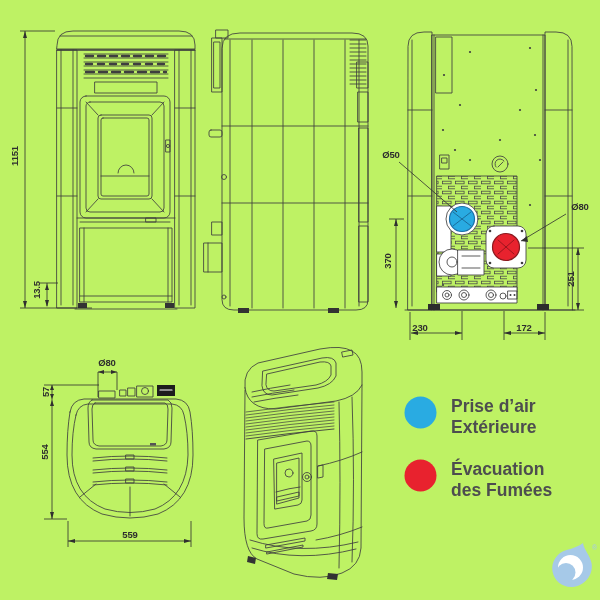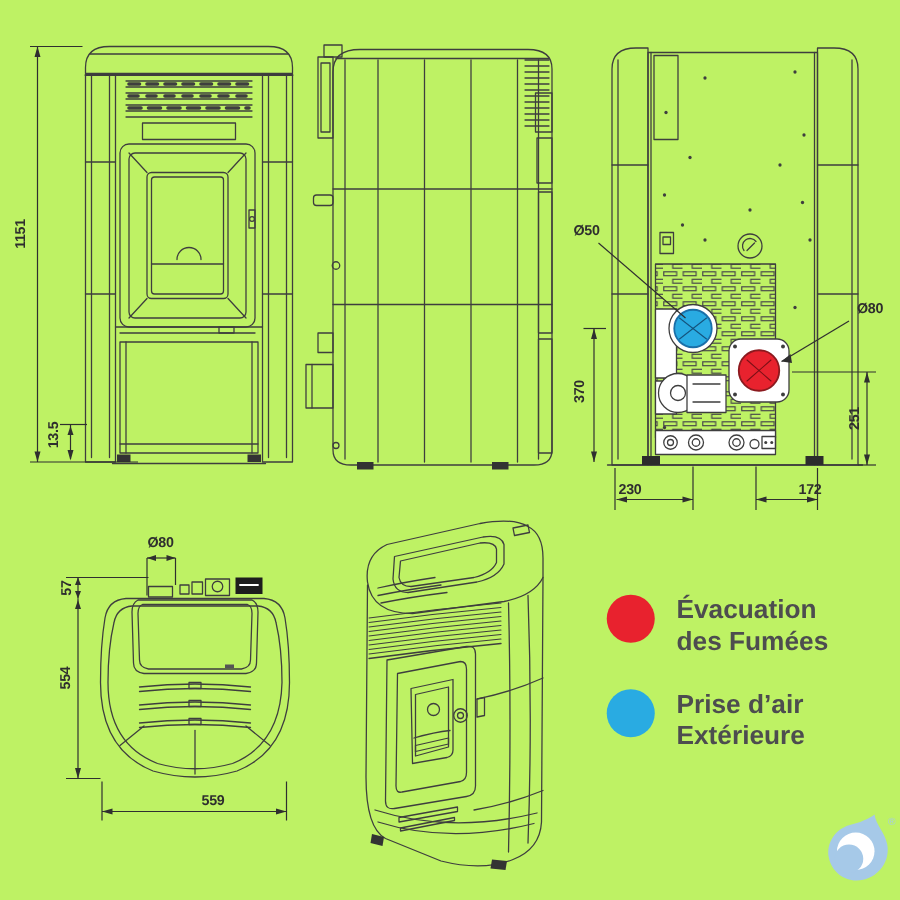--- a/index.html
+++ b/index.html
@@ -320,45 +320,45 @@
     </g>
   </svg>
 
   <span class="dim rot" style="left:14px;top:156px">1151</span>
   <span class="dim rot" style="left:36px;top:290px">13.5</span>
   <span class="dim" style="left:391px;top:154px">Ø50</span>
   <span class="dim" style="left:580px;top:206px">Ø80</span>
   <span class="dim rot" style="left:387px;top:261px">370</span>
   <span class="dim rot" style="left:570px;top:279px">251</span>
   <span class="dim" style="left:420px;top:327px">230</span>
-  <span class="dim" style="left:540px;top:327px">172</span>
+  <span class="dim" style="left:524px;top:327px">172</span>
   <span class="dim" style="left:107px;top:362px">Ø80</span>
   <span class="dim rot" style="left:45px;top:392px">57</span>
   <span class="dim rot" style="left:44px;top:452px">554</span>
-  <span class="dim" style="left:142px;top:534px">559</span>
+  <span class="dim" style="left:130px;top:534px">559</span>
 
   <div class="legend">
+    <div class="legend-row">
+      <svg class="legend-dot" viewBox="0 0 34 34">
+        <circle cx="17" cy="17" r="16.5" fill="#29ABE2"></circle>
+      </svg>
+      <div class="legend-text">
+        <span>Prise d’air</span>
+        <span>Extérieure</span>
+      </div>
+    </div>
     <div class="legend-row">
       <svg class="legend-dot" viewBox="0 0 34 34">
         <circle cx="17" cy="17" r="16.5" fill="#E8222E"></circle>
       </svg>
       <div class="legend-text">
         <span>Évacuation</span>
         <span>des Fumées</span>
       </div>
     </div>
-    <div class="legend-row">
-      <svg class="legend-dot" viewBox="0 0 34 34">
-        <circle cx="17" cy="17" r="16.5" fill="#29ABE2"></circle>
-      </svg>
-      <div class="legend-text">
-        <span>Prise d’air</span>
-        <span>Extérieure</span>
-      </div>
-    </div>
   </div>
 
   <svg class="logo" viewBox="0 0 48 52">
     <path d="M34,2 C35,9 41,14 42.5,22 C44.5,32.5 37.5,43 26.5,45.5 C15.5,48 5.5,41 3.5,30.5 C1.8,21 8,11.5 17.5,9 C24,7.5 30,5 34,2 Z" fill="#A6C9E8"></path>
     <circle cx="21.5" cy="26.5" r="12.5" fill="#ffffff"></circle>
     <circle cx="17" cy="31.5" r="9.5" fill="#A6C9E8"></circle>
     <text x="43" y="9" font-size="7" fill="#A6C9E8">®</text>
   </svg>
 
 </div>

